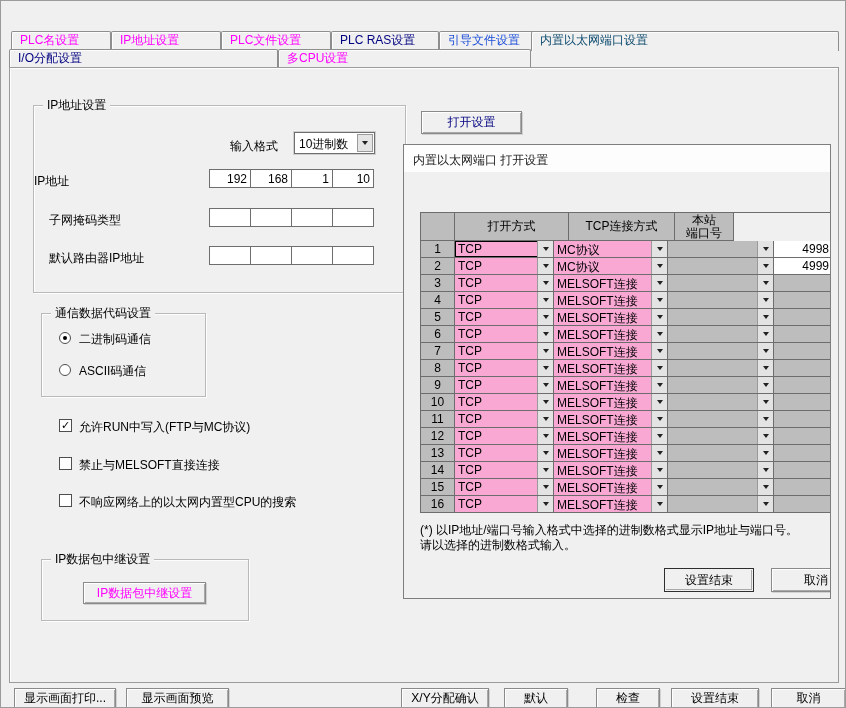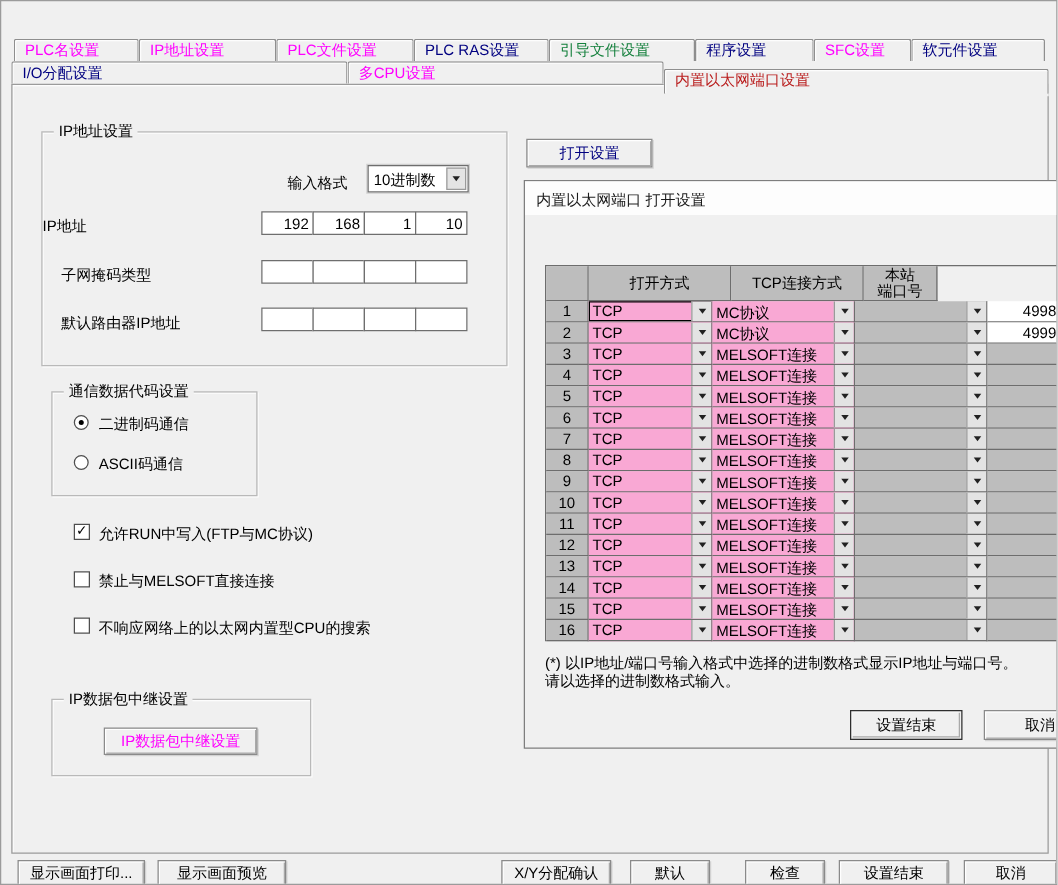--- a/index.html
+++ b/index.html
@@ -37,21 +37,21 @@
   .radio-dot{position:absolute;left:3px;top:3px;width:4px;height:4px;border-radius:50%;background:#000;}
   .cb{position:absolute;width:13px;height:13px;background:#fff;border:1px solid #4e4e4e;
       font-size:11px;line-height:11px;text-align:center;font-weight:bold;}
   
   .btn{position:absolute;background:#f0f0f0;border:1px solid #8a8a8a;
        box-shadow:inset 1px 1px 0 #ffffff, inset -1px -1px 0 #a9a9a9, 1px 1px 0 #d2d2d2;
        text-align:center;display:flex;align-items:center;justify-content:center;
        white-space:nowrap;cursor:default;}
   .btn-default{border:1px solid #2e2e2e;box-shadow:inset 0 0 0 1px #f0f0f0, inset 1px 1px 0 #ffffff, inset -2px -2px 0 #a9a9a9;}
   
-  .overlay{position:absolute;left:418px;top:143px;width:428px;height:455px;background:#f0f0f0;
+  .overlay{position:absolute;left:402px;top:143px;width:428px;height:455px;background:#f0f0f0;
            border:1px solid #7e7e7e;overflow:hidden;z-index:5;}
   .ov-title{position:absolute;left:0;top:0;width:100%;height:27px;background:#fdfdfd;}
   .ov-title-text{position:absolute;left:9px;top:7px;color:#1a1a1a;}
   
   .tbl{position:absolute;left:16px;top:67px;border-top:1px solid #6d6d6d;border-left:1px solid #6d6d6d;}
   .trow{display:flex;}
   .tc{position:relative;border-right:1px solid #6d6d6d;border-bottom:1px solid #6d6d6d;
       overflow:hidden;white-space:nowrap;}
   .hc{background:#bdbdbd;display:flex;align-items:center;justify-content:center;text-align:center;
       white-space:pre-line;line-height:13px;}
@@ -70,27 +70,27 @@
 </head>
 <body>
 
 <div class="win">
 
   <div id="tabs">
       <div class="tab" style="left: 10px; top: 30px; width: 100px; color: rgb(255, 0, 255);">PLC名设置</div>
       <div class="tab" style="left: 110px; top: 30px; width: 110px; color: rgb(255, 0, 255);">IP地址设置</div>
       <div class="tab" style="left: 220px; top: 30px; width: 110px; color: rgb(255, 0, 255);">PLC文件设置</div>
       <div class="tab" style="left: 330px; top: 30px; width: 108px; color: rgb(0, 0, 128);">PLC RAS设置</div>
-      <div class="tab" style="left: 438px; top: 30px; width: 117px; color: #15803d;">引导文件设置</div>
+      <div class="tab" style="left: 438px; top: 30px; width: 117px; color: #1d4ed8;">引导文件设置</div>
       <div class="tab" style="left: 555px; top: 30px; width: 95px; color: rgb(0, 0, 128);">程序设置</div>
       <div class="tab" style="left: 650px; top: 30px; width: 78px; color: rgb(255, 0, 255);">SFC设置</div>
       <div class="tab" style="left: 728px; top: 30px; width: 107px; color: rgb(0, 0, 128);">软元件设置</div>
       <div class="tab" style="left: 8px; top: 48px; width: 269px; color: rgb(0, 0, 128);">I/O分配设置</div>
       <div class="tab" style="left: 277px; top: 48px; width: 253px; color: rgb(255, 0, 255);">多CPU设置</div>
-      <div class="tab tab-sel" style="left: 530px; top: 54px; width: 308px; color: #b91c1c;">内置以太网端口设置</div>
+      <div class="tab tab-sel" style="left: 530px; top: 30px; width: 308px; color: #0c4a6e;">内置以太网端口设置</div>
     </div>
 
   <div class="page"></div>
 
   <div class="groupbox" style="left:32px;top:104px;width:373px;height:188px;">
     <span class="legend">IP地址设置</span>
   </div>
   <span class="lbl" style="left:229px;top:137px;">输入格式</span>
   <div class="combo" style="left:293px;top:131px;width:81px;height:22px;">
     <span class="combo-text">10进制数</span>

